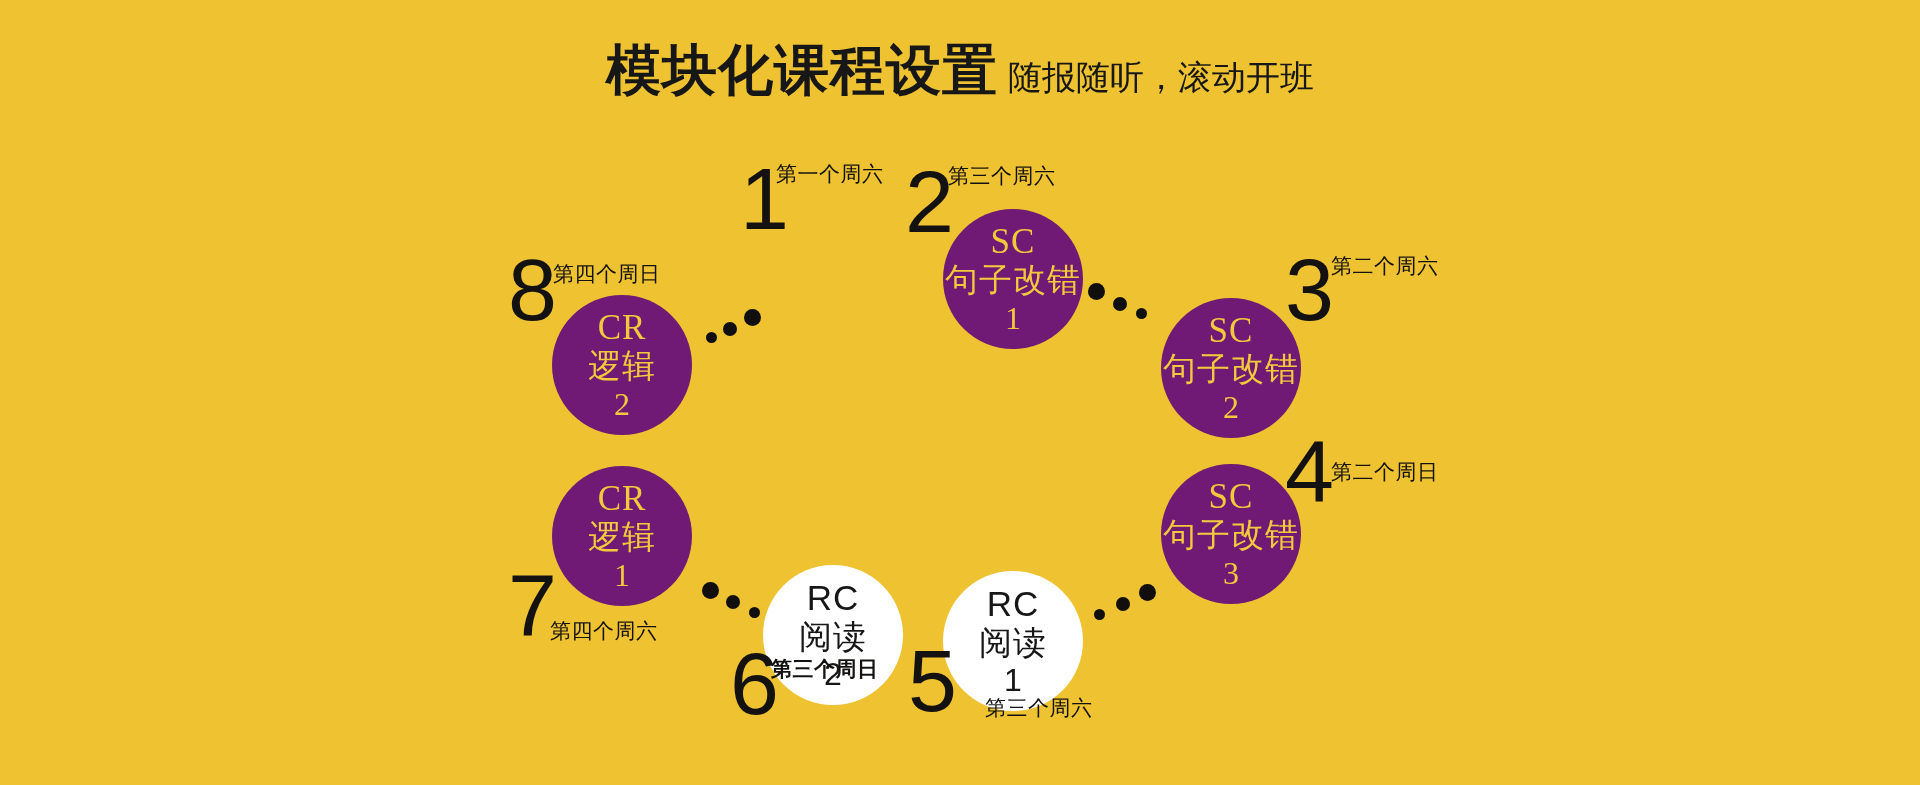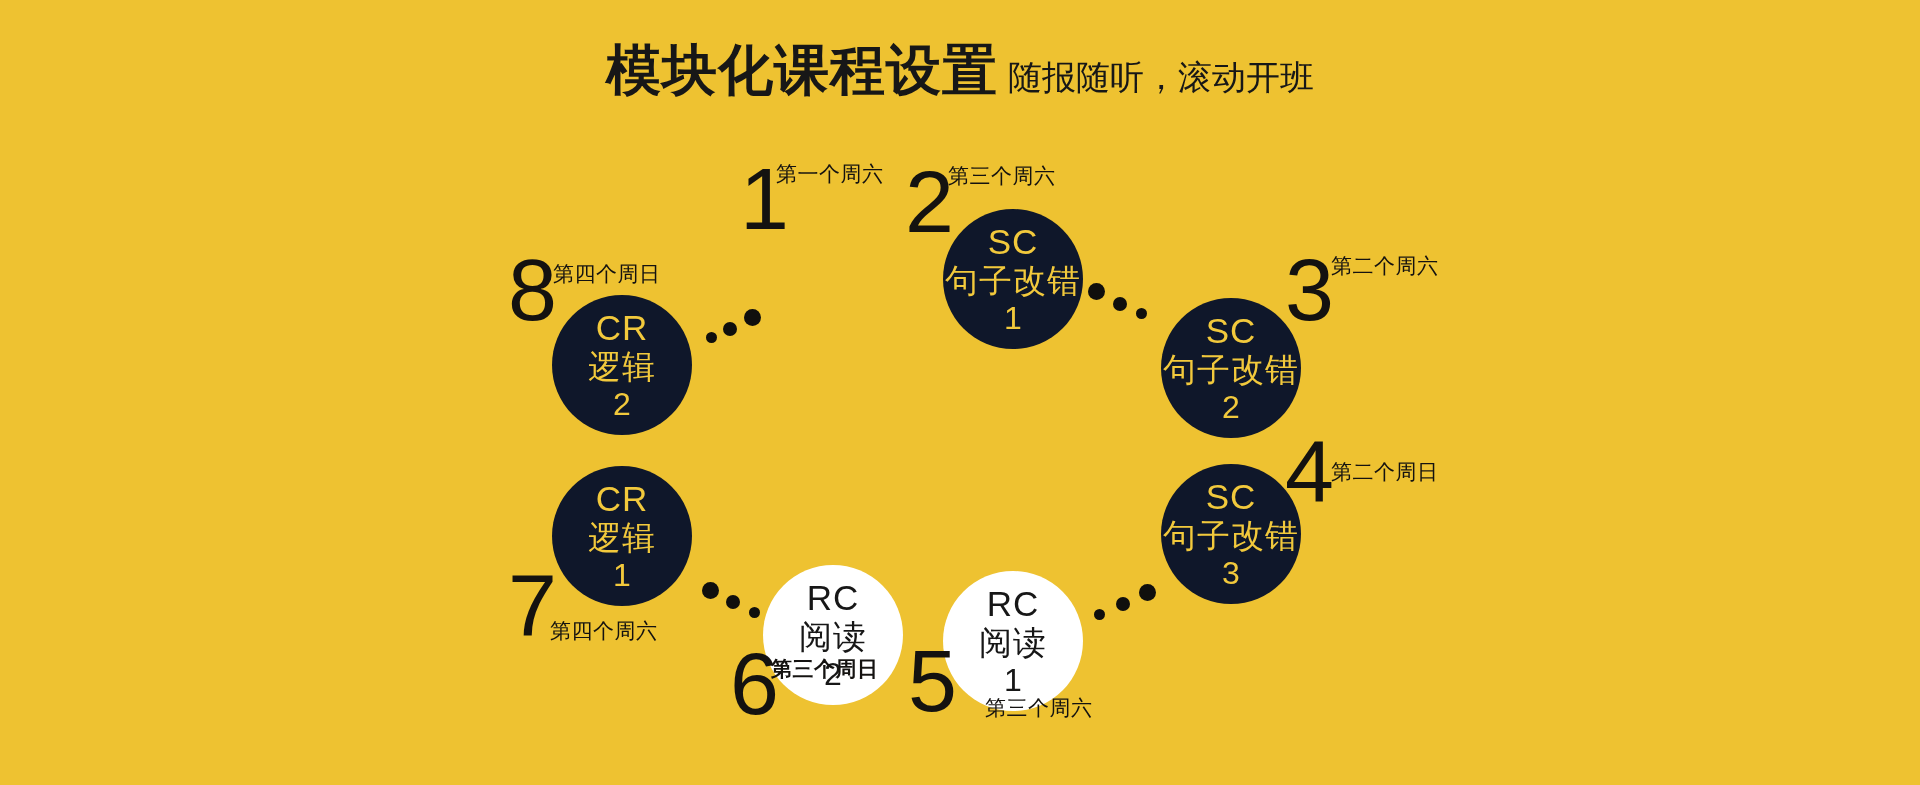--- a/index.html
+++ b/index.html
@@ -54,21 +54,22 @@
     border-radius: 50%;
     display: flex;
     flex-direction: column;
     align-items: center;
     justify-content: center;
     text-align: center;
     line-height: 1.14;
     box-sizing: border-box;
   }
   .node.dark {
-    background: #0f172a;
+    background: #701a75;
+    font-family: Liberation Serif, serif;
   }
   .node.light {
     background: #ffffff;
   }
   .node .line {
     display: block;
     white-space: nowrap;
   }
   .node.dark .line { color: #f2c93c; }
   .node.light .line { color: #171717; }

